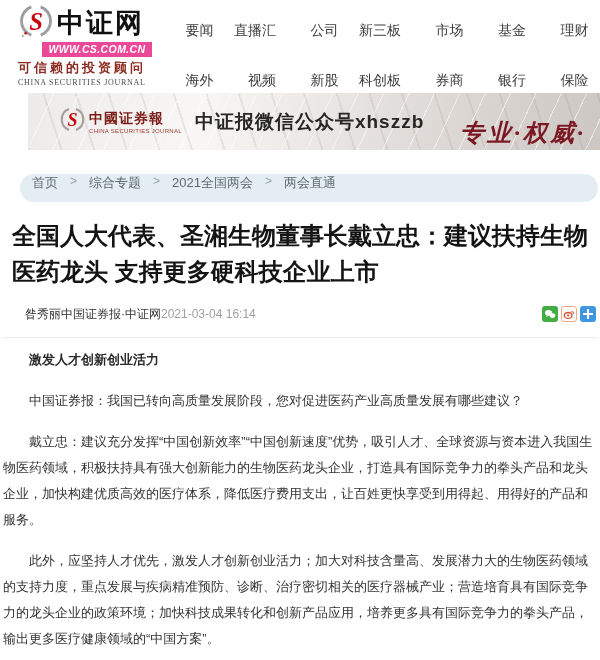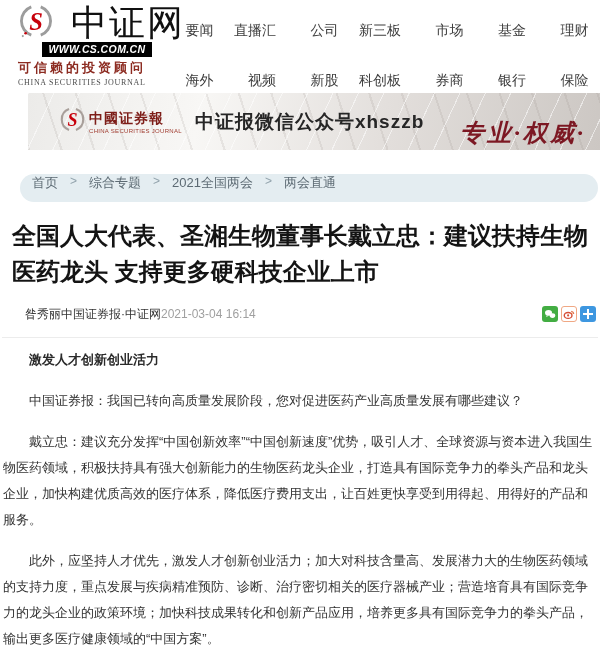--- a/index.html
+++ b/index.html
@@ -3,22 +3,22 @@
 <meta charset="utf-8">
 <style>
   html,body{margin:0;padding:0;}
   body{width:600px;height:660px;background:#fff;font-family:"Liberation Sans","DejaVu Sans",sans-serif;}
   .page{position:relative;width:600px;height:660px;overflow:hidden;}
 
   
   .site-header{position:relative;height:90px;background:#fff;}
   .logo{position:absolute;left:18px;top:6px;width:142px;cursor:pointer;}
   .logo-top{display:flex;align-items:center;height:34px;}
-  .logo-cn{font-family:"Liberation Serif","DejaVu Serif",serif;font-weight:normal;font-size:36px;color:#101010;letter-spacing:2px;margin-left:17px;white-space:nowrap;}
-  .logo-url{background:#000000;color:#fff;font-weight:bold;font-style:italic;font-size:10.5px;text-align:center;width:110px;margin-left:24px;margin-top:2px;padding:1px 0 2px;letter-spacing:.4px;white-space:nowrap;}
+  .logo-cn{font-family:"Liberation Serif","DejaVu Serif",serif;font-weight:bold;font-size:27px;color:#101010;letter-spacing:2px;margin-left:3px;white-space:nowrap;}
+  .logo-url{background:#ec4899;color:#fff;font-weight:bold;font-style:italic;font-size:10.5px;text-align:center;width:110px;margin-left:24px;margin-top:2px;padding:1px 0 2px;letter-spacing:.4px;white-space:nowrap;}
   .logo-slogan{font-family:"Liberation Serif","DejaVu Serif",serif;font-weight:bold;color:#8c2b21;font-size:13px;letter-spacing:3px;margin-top:2px;white-space:nowrap;}
   .logo-en{font-family:"Liberation Serif","DejaVu Serif",serif;color:#4d4d4d;font-size:8px;letter-spacing:.7px;margin-top:1px;white-space:nowrap;}
 
   .main-nav{position:absolute;left:151px;top:22px;display:grid;grid-template-columns:repeat(7,62.5px);row-gap:32px;text-align:right;}
   .main-nav a{font-size:14px;color:#3c3c3c;text-decoration:none;white-space:nowrap;cursor:pointer;}
 
   
   .banner{position:relative;margin-left:28px;margin-top:3px;width:572px;height:57px;overflow:hidden;cursor:pointer;
     background:linear-gradient(100deg,#ecebe9 0%,#f8f7f5 30%,#e3dfdc 62%,#ccc7c3 100%);}
   .banner::before{content:"";position:absolute;inset:0;

